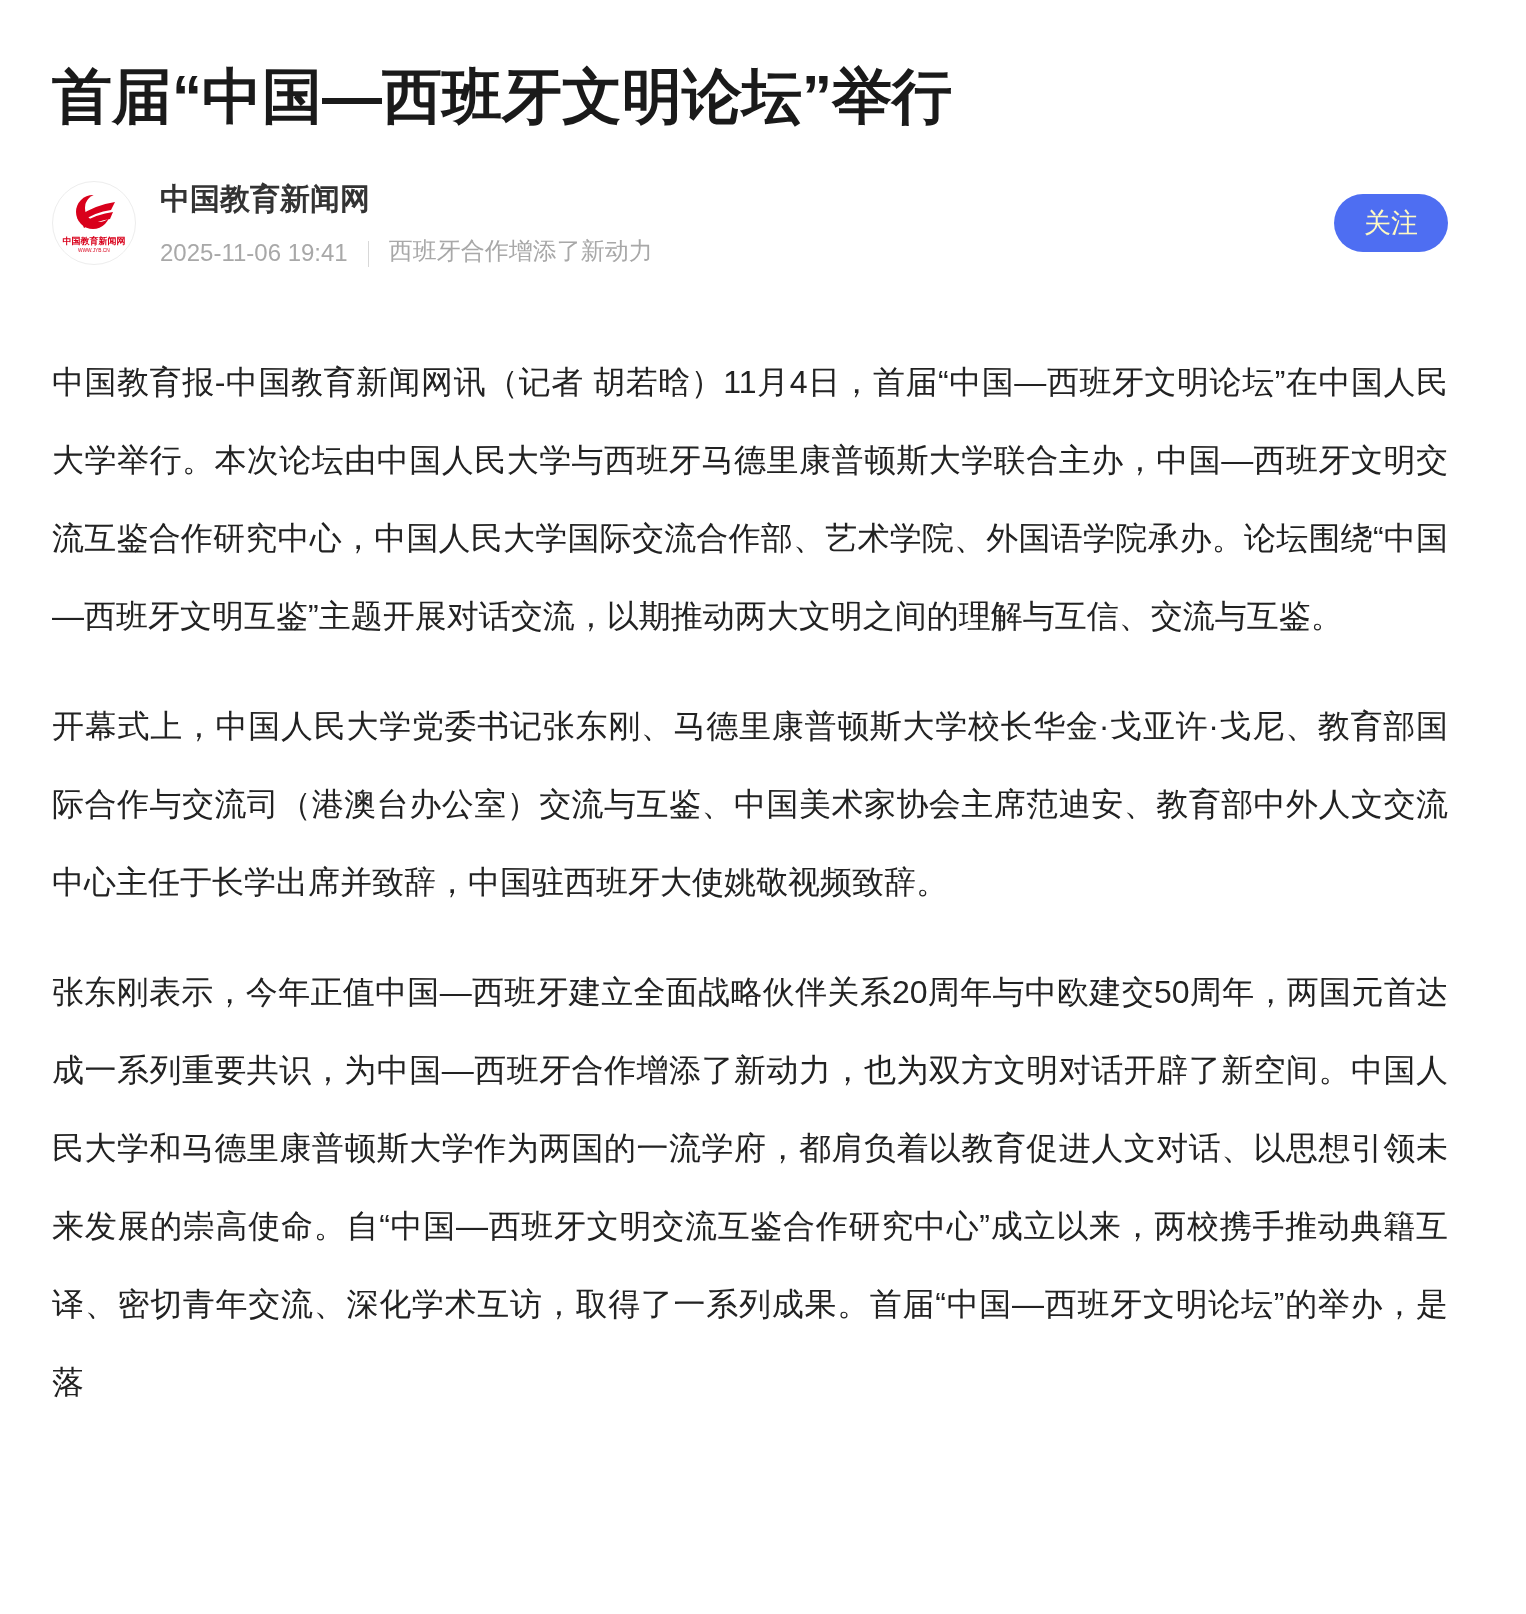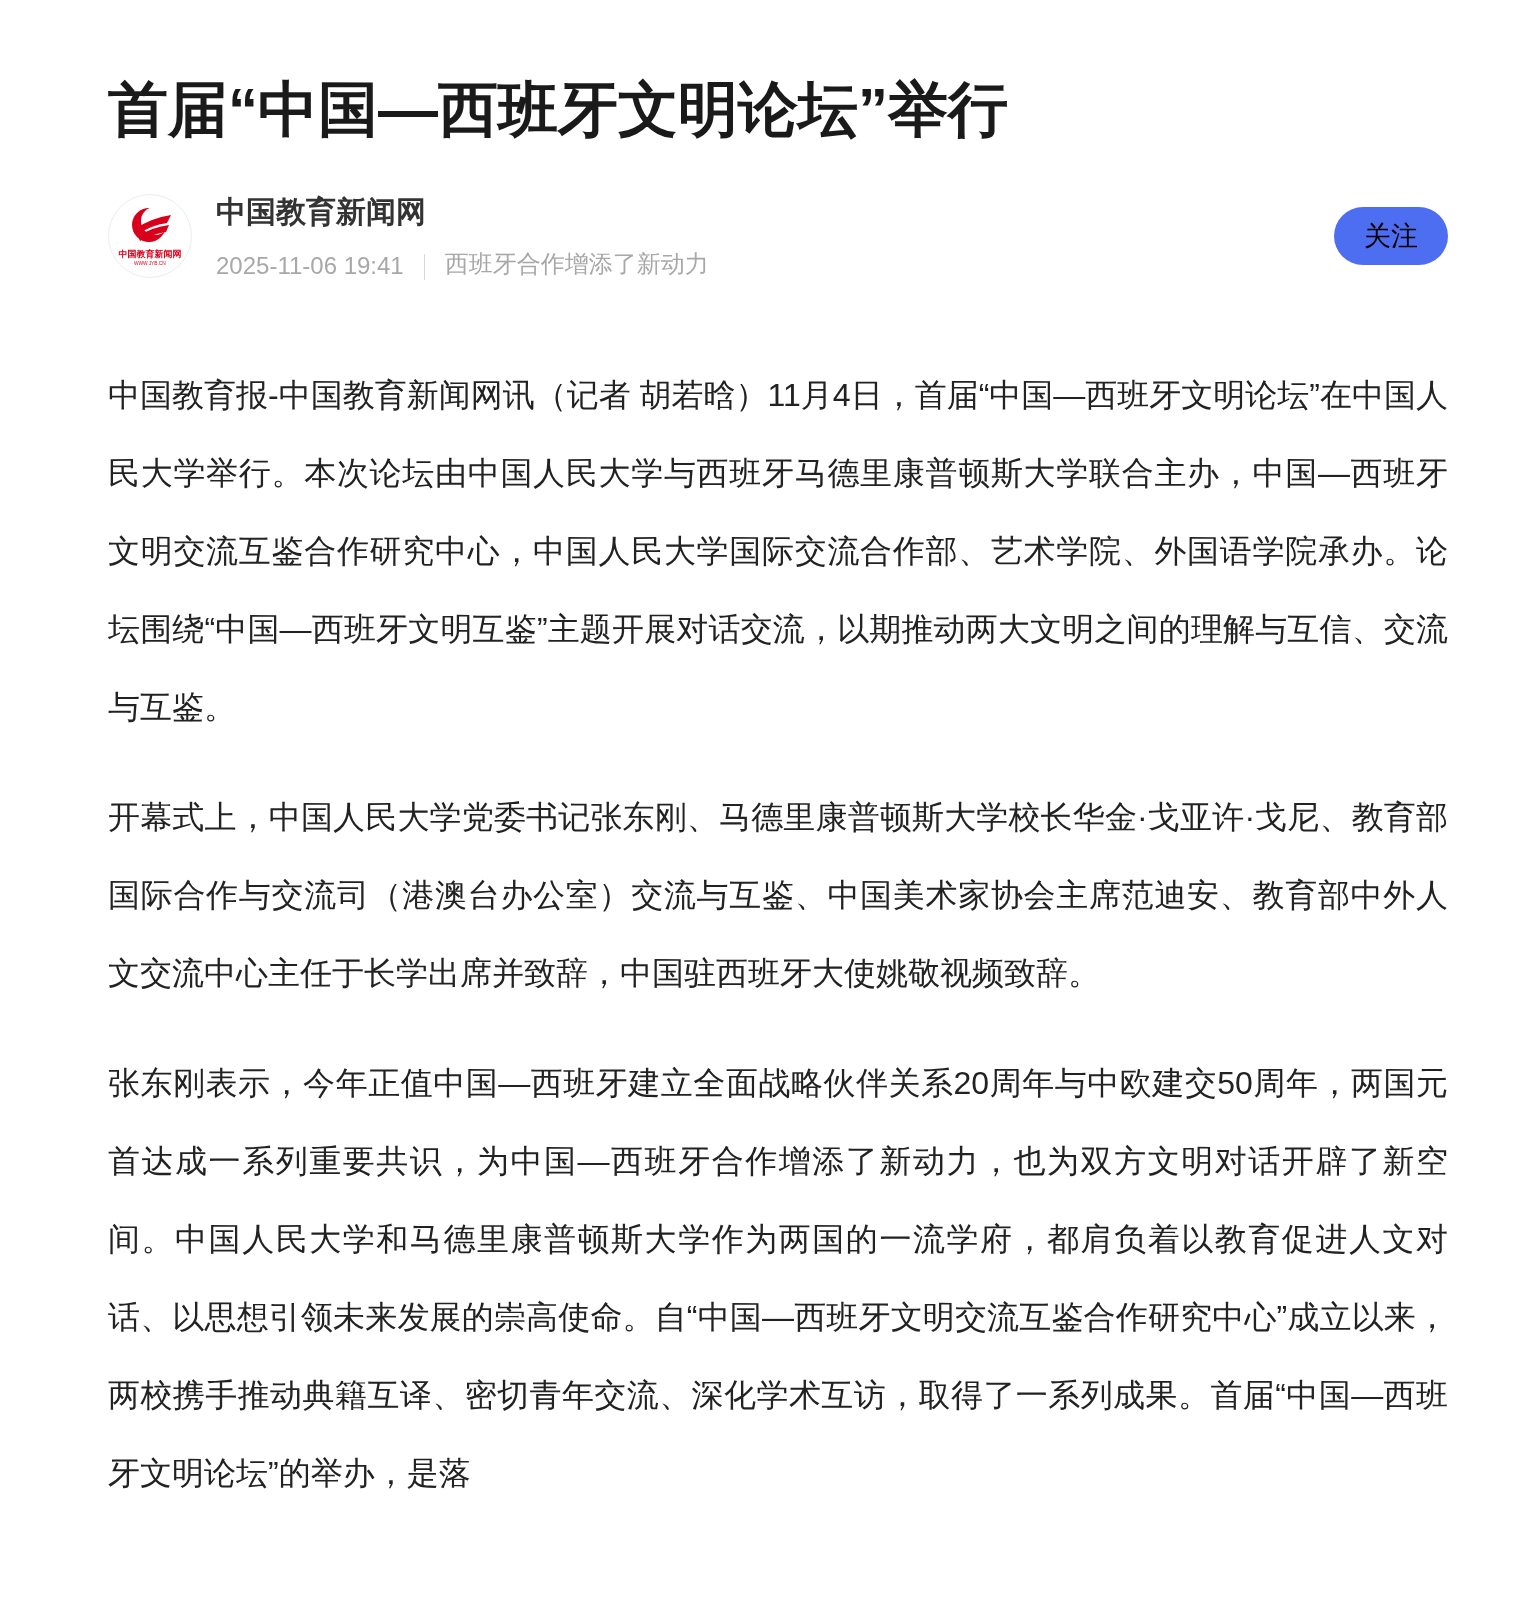--- a/index.html
+++ b/index.html
@@ -1,21 +1,21 @@
 <!DOCTYPE html>
 <html><head>
 <meta charset="utf-8">
 <style>
   * { margin: 0; padding: 0; box-sizing: border-box; }
   html, body { background: #ffffff; }
   body {
     width: 1526px; height: 1614px; overflow: hidden;
     font-family: "Liberation Sans", "DejaVu Sans", sans-serif;
   }
-  .page { padding: 56px 78px 0 108px; margin-top: 13px; }
+  .page { padding: 56px 78px 0 52px; }
 
   .title {
     font-size: 60px; font-weight: 700; color: #1a1a1a;
     line-height: 1.35; letter-spacing: 0px;
   }
 
   .pub-row { margin-top: 42px; display: flex; align-items: center; }
   .avatar {
     width: 84px; height: 84px; border-radius: 50%;
     border: 1px solid #ededed; background: #fff;
@@ -26,21 +26,21 @@
   .logo-sub { font-size: 6px; color: #d9001b; line-height: 1; transform: scale(0.8); white-space: nowrap; }
 
   .pub-info { margin-left: 24px; }
   .pub-name { font-size: 30px; color: #333333; font-weight: 600; cursor: pointer; }
   .pub-meta { margin-top: 15px; display: flex; align-items: flex-end; font-size: 24px; color: #a8a8a8; font-weight: 400; }
   .meta-divider { width: 1px; height: 26px; background: #d8d8d8; margin: 0 20px; }
 
   .follow-btn {
     margin-left: auto; min-width: 108px; height: 58px; padding: 0 30px;
     border: none; border-radius: 29px;
-    color: #000000; font-size: 27px; cursor: pointer;
+    color: #fef9c3; font-size: 27px; cursor: pointer;
     font-family: "Liberation Sans", "DejaVu Sans", sans-serif;
   }
 
   .article { margin-top: 76px; }
   .article p {
     font-size: 32px; color: #222222; line-height: 78px;
     text-align: justify; margin-bottom: 32px;
   }
 </style>
 </head>

